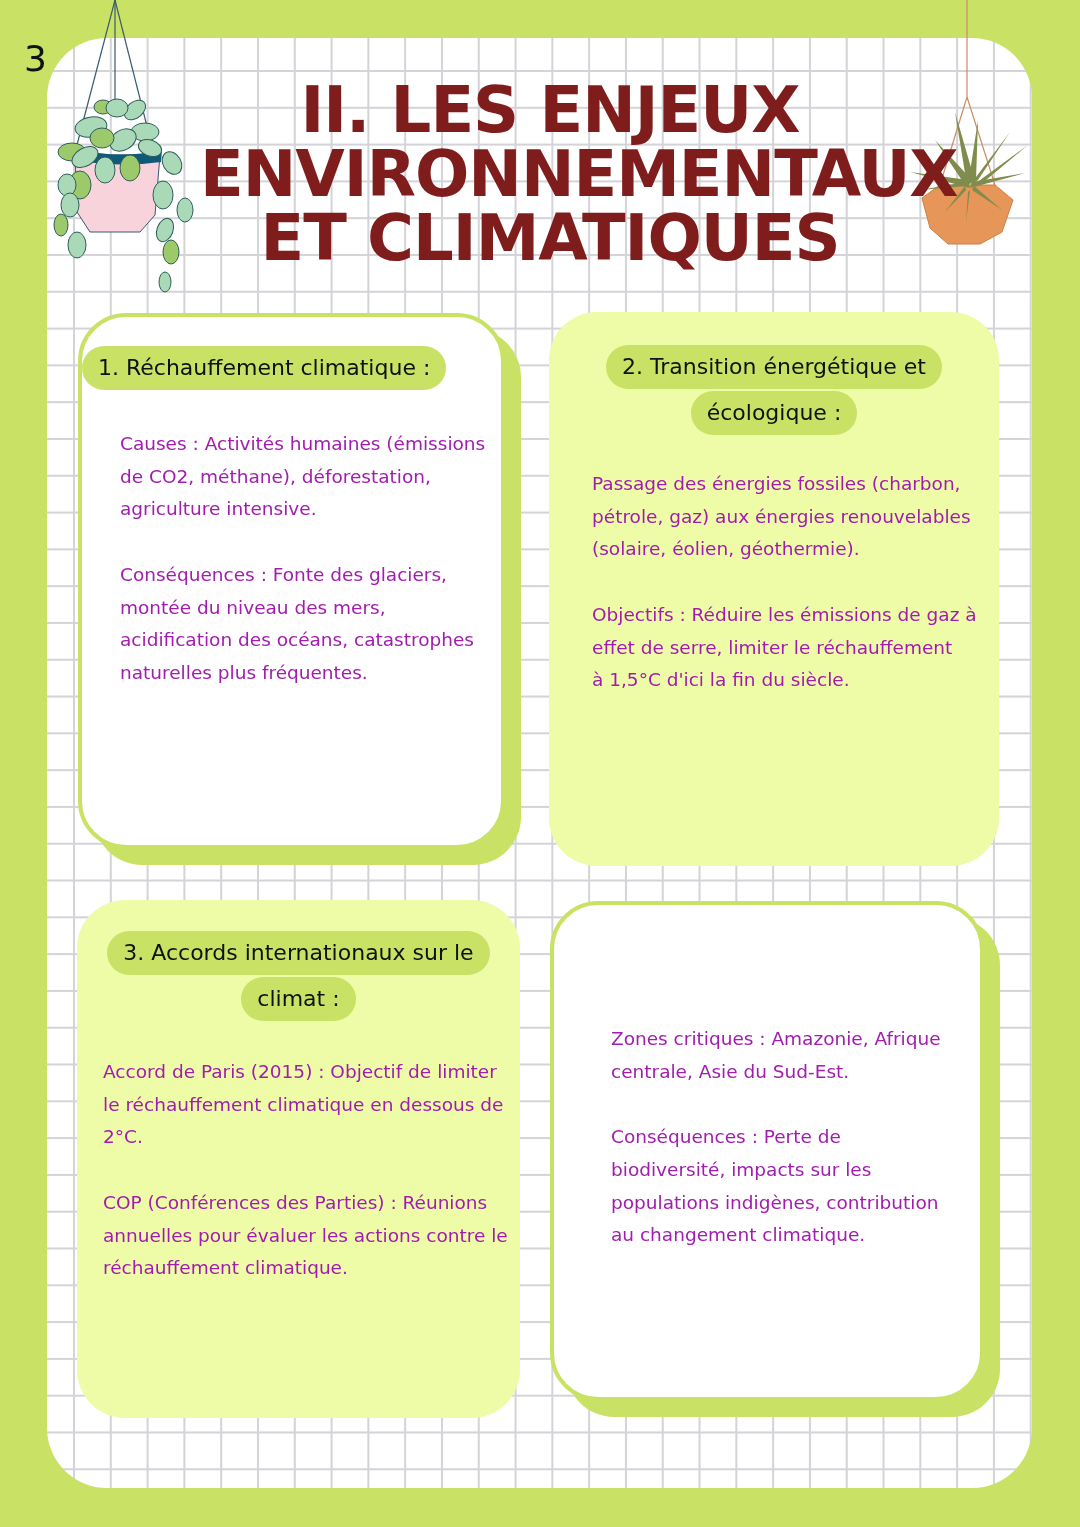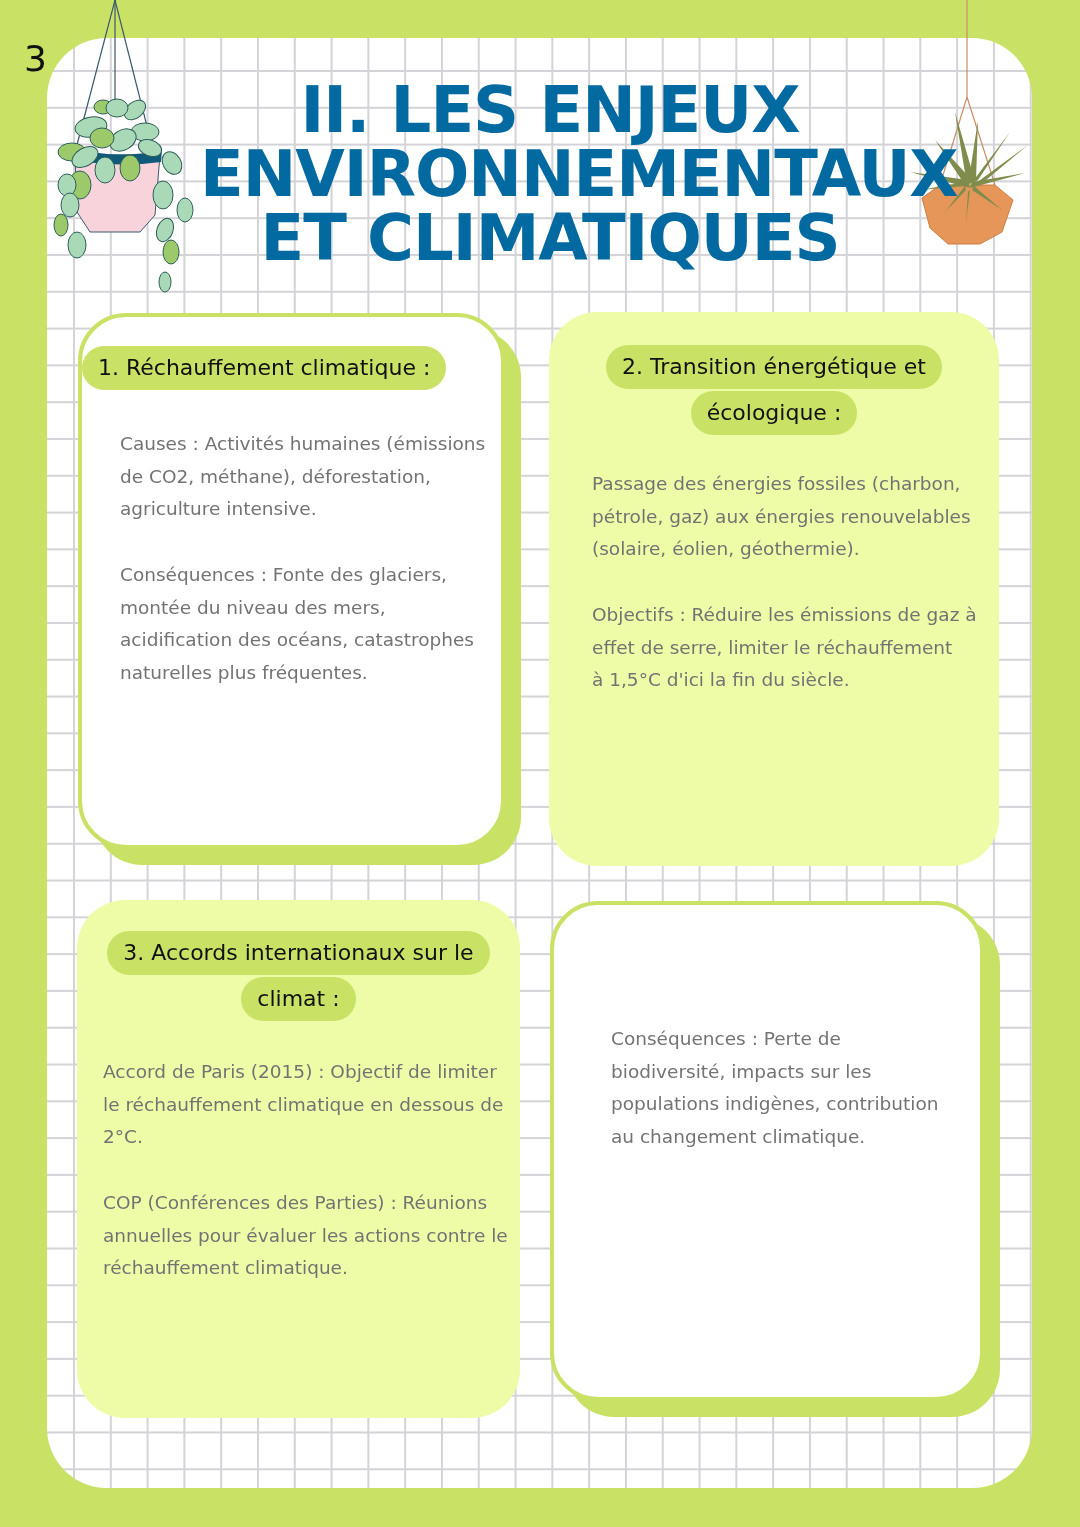--- a/index.html
+++ b/index.html
@@ -22,21 +22,21 @@
       linear-gradient(to bottom, #d3d3d8 2px, transparent 2px);
     background-size: 36.8px 36.8px;
     background-position: 26px 32px;
     border-radius: 60px;
   }
   .title {
     position: absolute; left: 200px; top: 78px; width: 700px;
     text-align: center;
     font-family: "DejaVu Sans", sans-serif; font-weight: bold;
     font-size: 64px; line-height: 64px; letter-spacing: -1px;
-    color: #0369a1;
+    color: #7f1d1d;
   }
   .title div { white-space: nowrap; }
   .card {
     position: absolute; box-sizing: border-box;
     border-radius: 48px;
   }
   .card.outlined {
     background: #fff;
     border: 4px solid #c9e265;
     box-shadow: 16px 16px 0 0 #c9e265;
@@ -48,21 +48,21 @@
     position: absolute; left: 0; right: 0; text-align: center;
   }
   .pill {
     display: inline-block; background: #c9e265;
     font-size: 22px; padding: 0 16px; line-height: 44px;
     border-radius: 24px; white-space: nowrap;
   }
   .pill2 { margin-top: 2px; }
   .body-text {
     position: absolute; font-size: 18.5px; line-height: 32.7px;
-    color: #737373; white-space: nowrap;
+    color: #a21caf; white-space: nowrap;
   }
   .body-text p { margin: 0 0 32.7px 0; }
   .body-text p:last-child { margin-bottom: 0; }
   .plant { position: absolute; }
 </style>
 </head>
 <body>
 
 <div class="page-number">3</div>
 
@@ -184,19 +184,23 @@
       <span>COP (Conférences des Parties) : Réunions</span><br>
       <span>annuelles pour évaluer les actions contre le</span><br>
       <span>réchauffement climatique.</span>
     </p>
   </div>
 </div>
 
 <div class="card outlined" style="left:550px;top:901px;width:434px;height:500px;">
   <div class="body-text" style="left:57px;top:118px;">
     <p>
+      <span>Zones critiques : Amazonie, Afrique</span><br>
+      <span>centrale, Asie du Sud-Est.</span>
+    </p>
+    <p>
       <span>Conséquences : Perte de</span><br>
       <span>biodiversité, impacts sur les</span><br>
       <span>populations indigènes, contribution</span><br>
       <span>au changement climatique.</span>
     </p>
   </div>
 </div>
 
 </body></html>

